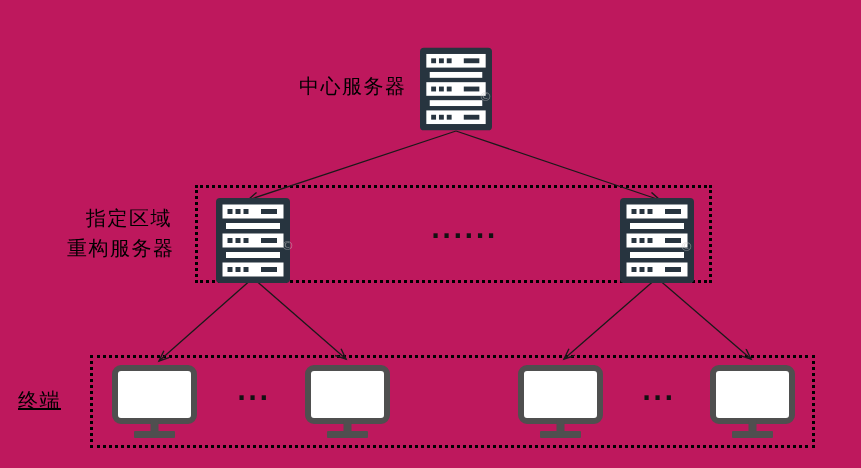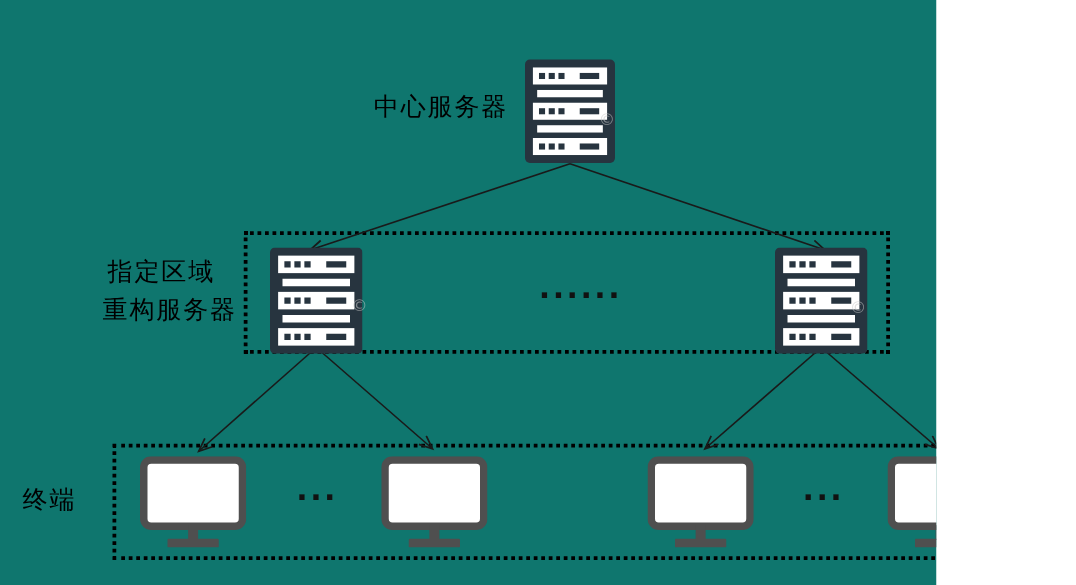--- a/index.html
+++ b/index.html
@@ -1,19 +1,19 @@
 <!DOCTYPE html>
 <html style="--server-color: #27343f; --monitor-color: #4f4f4f; --line-color: #1a1a1a; --box-border-color: #000000; --text-color: #000000;"><head>
 <meta charset="utf-8">
 <style>
   html,body{margin:0;padding:0;background:#fff;}
   .canvas{
     position:relative;
-    width:749px;height:468px;
-    background:#0f766e;
+    width:861px;height:468px;
+    background:#be185d;
     font-family:"Liberation Serif","DejaVu Serif",serif;
     overflow:hidden;
   }
   #edges-layer{
     position:absolute;left:0;top:0;width:861px;height:468px;
     z-index:1;pointer-events:none;
   }
   .edge{stroke:var(--line-color,#1a1a1a);stroke-width:1.3px;fill:none;}
   #arrowhead path{stroke:var(--line-color,#1a1a1a);fill:none;stroke-width:1.4px;}
   .node{position:absolute;z-index:2;}
@@ -97,30 +97,30 @@
       <line x1="657" y1="278" x2="564" y2="359" class="edge" marker-end="url(#arrowhead)"></line>
       <line x1="657" y1="278" x2="751" y2="359" class="edge" marker-end="url(#arrowhead)"></line>
     </svg>
 
   <div class="lbl" style="left:299px;top:75px;">中心服务器</div>
   <svg class="node" style="left:420px;top:46px;" width="72" height="86">
     <use href="#sym-server"></use>
   </svg>
 
   <div class="lbl" style="left:86px;top:207px;text-align:center;">指定区域</div>
-  <div class="lbl" style="left:67px;top:237px;margin-left:15px;">重构服务器</div>
+  <div class="lbl" style="left:67px;top:237px;">重构服务器</div>
   <svg class="node" style="left:216px;top:198px;" width="74" height="85">
     <use href="#sym-server"></use>
   </svg>
   <div class="dots" style="left:431px;top:217px;">......</div>
   <svg class="node" style="left:620px;top:198px;" width="74" height="85">
     <use href="#sym-server"></use>
   </svg>
 
-  <div class="lbl" style="left:18px;top:389px;">终端</div>
+  <div class="lbl" style="left:18px;top:389px;text-decoration:underline;">终端</div>
   <svg class="node" style="left:112px;top:365px;" width="85" height="73">
     <use href="#sym-monitor"></use>
   </svg>
   <div class="dots" style="left:237px;top:379px;">...</div>
   <svg class="node" style="left:305px;top:365px;" width="85" height="73">
     <use href="#sym-monitor"></use>
   </svg>
   <svg class="node" style="left:518px;top:365px;" width="85" height="73">
     <use href="#sym-monitor"></use>
   </svg>

